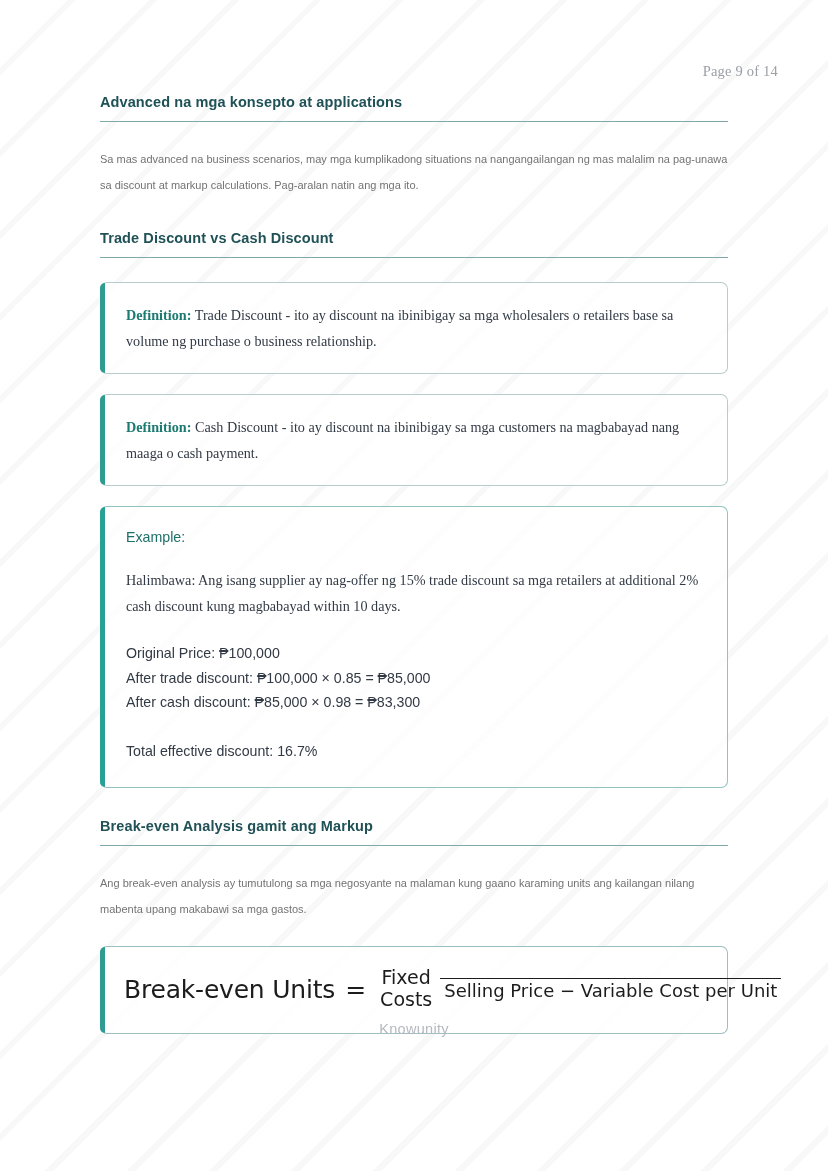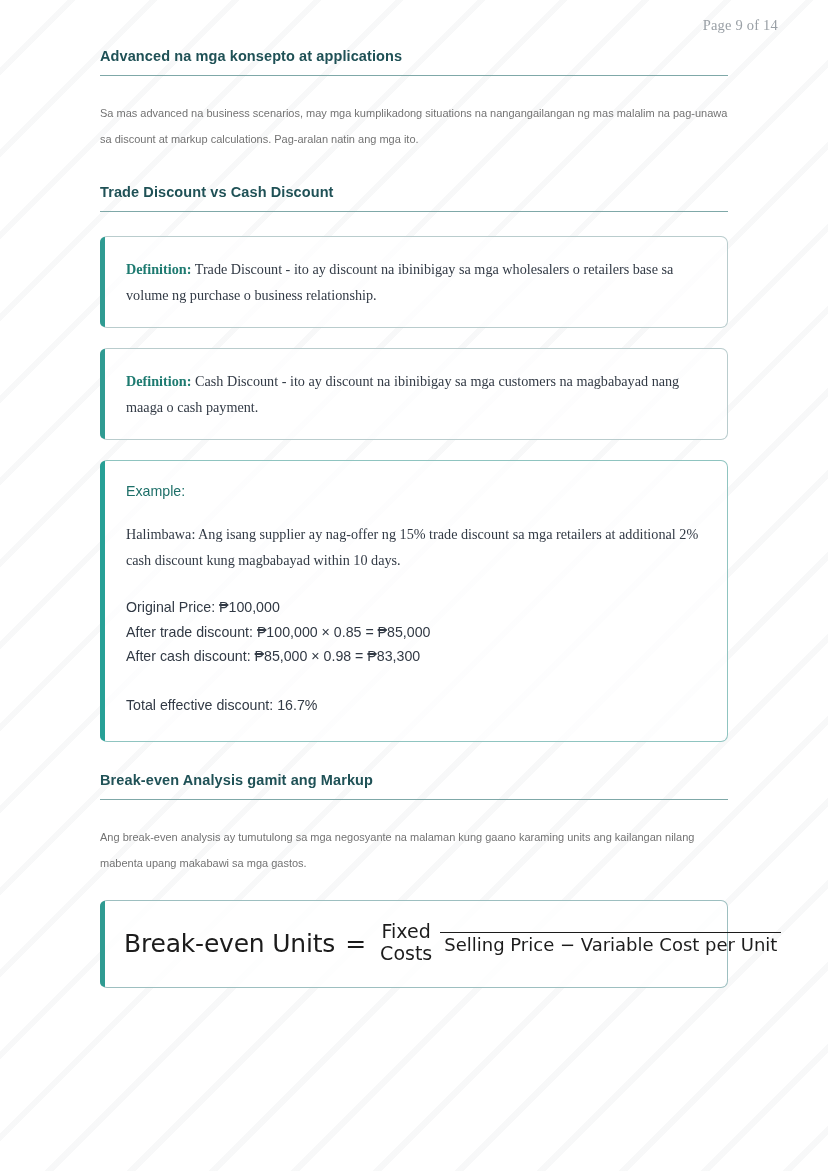--- a/index.html
+++ b/index.html
@@ -32,20 +32,21 @@
     pointer-events: none;
     z-index: 0;
   }
 
   .page {
     position: relative;
     z-index: 1;
     width: 828px;
     height: 1009px;
     box-sizing: border-box;
+    margin-top: 46px;
   }
 
   .page-number {
     position: absolute;
     top: 17px;
     right: 50px;
     font-family: "Liberation Serif", serif;
     font-size: 14.5px;
     color: #9aa0a6;
     letter-spacing: 0.2px;
@@ -258,14 +259,15 @@
         <span class="formula-eq">=</span>
         <span class="fraction">
           <span class="numer">Fixed Costs</span>
           <span class="denom">Selling Price − Variable Cost per Unit</span>
         </span>
       </div>
     </div>
 
   </div>
 
+  <div class="footer-brand">Knowunity</div>
 
 </div>
 
 </body></html>

